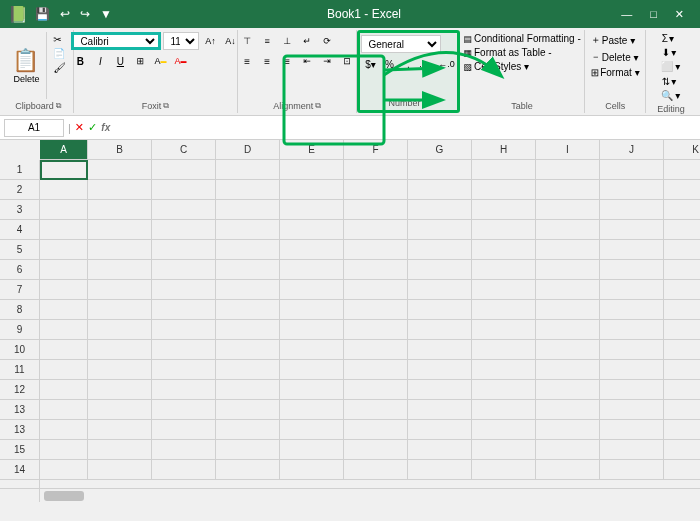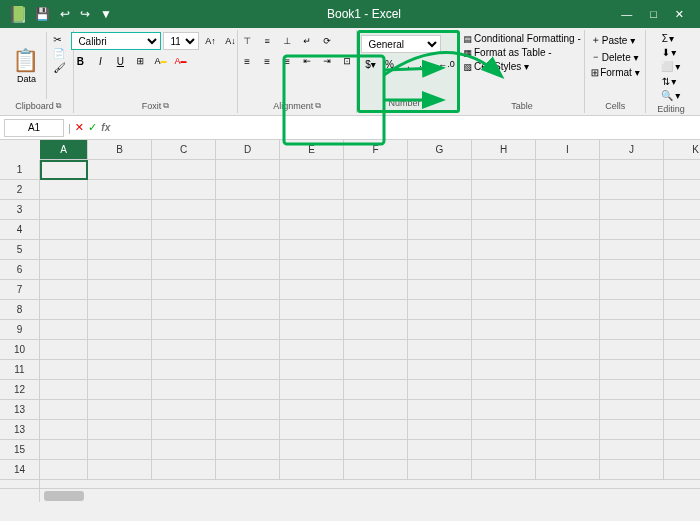--- a/index.html
+++ b/index.html
@@ -27,21 +27,21 @@
     .ribbon-group-content { display: flex; align-items: flex-start; flex: 1; gap: 2px; }
     .ribbon-group-label { font-size: 9px; color: #555; margin-top: 2px; text-align: center; display: flex; align-items: center; gap: 2px; cursor: pointer; }
     .group-expand { font-size: 8px; cursor: pointer; }
 
     
     .clipboard-group .ribbon-group-content { align-items: stretch; }
     .paste-btn { display: flex; flex-direction: column; align-items: center; justify-content: center; padding: 2px 6px; cursor: pointer; border-right: 1px solid #d0d0d0; min-width: 40px; }
     .clipboard-sub { display: flex; flex-direction: column; gap: 1px; padding: 1px 2px; }
     .clip-btn { display: flex; align-items: center; gap: 2px; padding: 1px 2px; cursor: pointer; font-size: 10px; }
     .font-row { display: flex; align-items: center; gap: 2px; }
-    .font-select { height: 18px; font-size: 10px; border: 1px solid #14b8a6; background: white; padding: 0 2px; width: 90px; }
+    .font-select { height: 18px; font-size: 10px; border: 3px solid #14b8a6; background: white; padding: 0 2px; width: 90px; }
     .size-select { height: 18px; font-size: 10px; border: 1px solid #ccc; background: white; padding: 0 2px; width: 36px; }
     .icon-btn { width: 18px; height: 18px; display: flex; align-items: center; justify-content: center; cursor: pointer; font-size: 10px; border: 1px solid transparent; }
     .bold { font-weight: bold; }
     .italic { font-style: italic; }
     .underline { text-decoration: underline; }
 
     
     .number-group { position: relative; border: 3px solid #00b050 !important; border-radius: 3px; background: rgba(0,176,80,0.05); }
     .number-group .ribbon-group-content { flex-direction: column; gap: 1px; }
     .number-select { height: 18px; font-size: 10px; border: 1px solid #ccc; background: white; padding: 0 2px; width: 80px; }
@@ -83,21 +83,21 @@
     </div>
   </div>
 
 
   <div class="ribbon">
 
     <div class="ribbon-group clipboard-group">
       <div class="ribbon-group-content">
         <div class="paste-btn">
           <span style="font-size:22px;">📋</span>
-          <span style="font-size:9px;">Data</span>
+          <span style="font-size:9px;">Delete</span>
         </div>
         <div class="clipboard-sub">
           <div class="clip-btn">
               <span>✂</span>
             </div>
           <div class="clip-btn">
               <span>📄</span>
             </div>
           <div class="clip-btn">
               <span>🖌</span>

